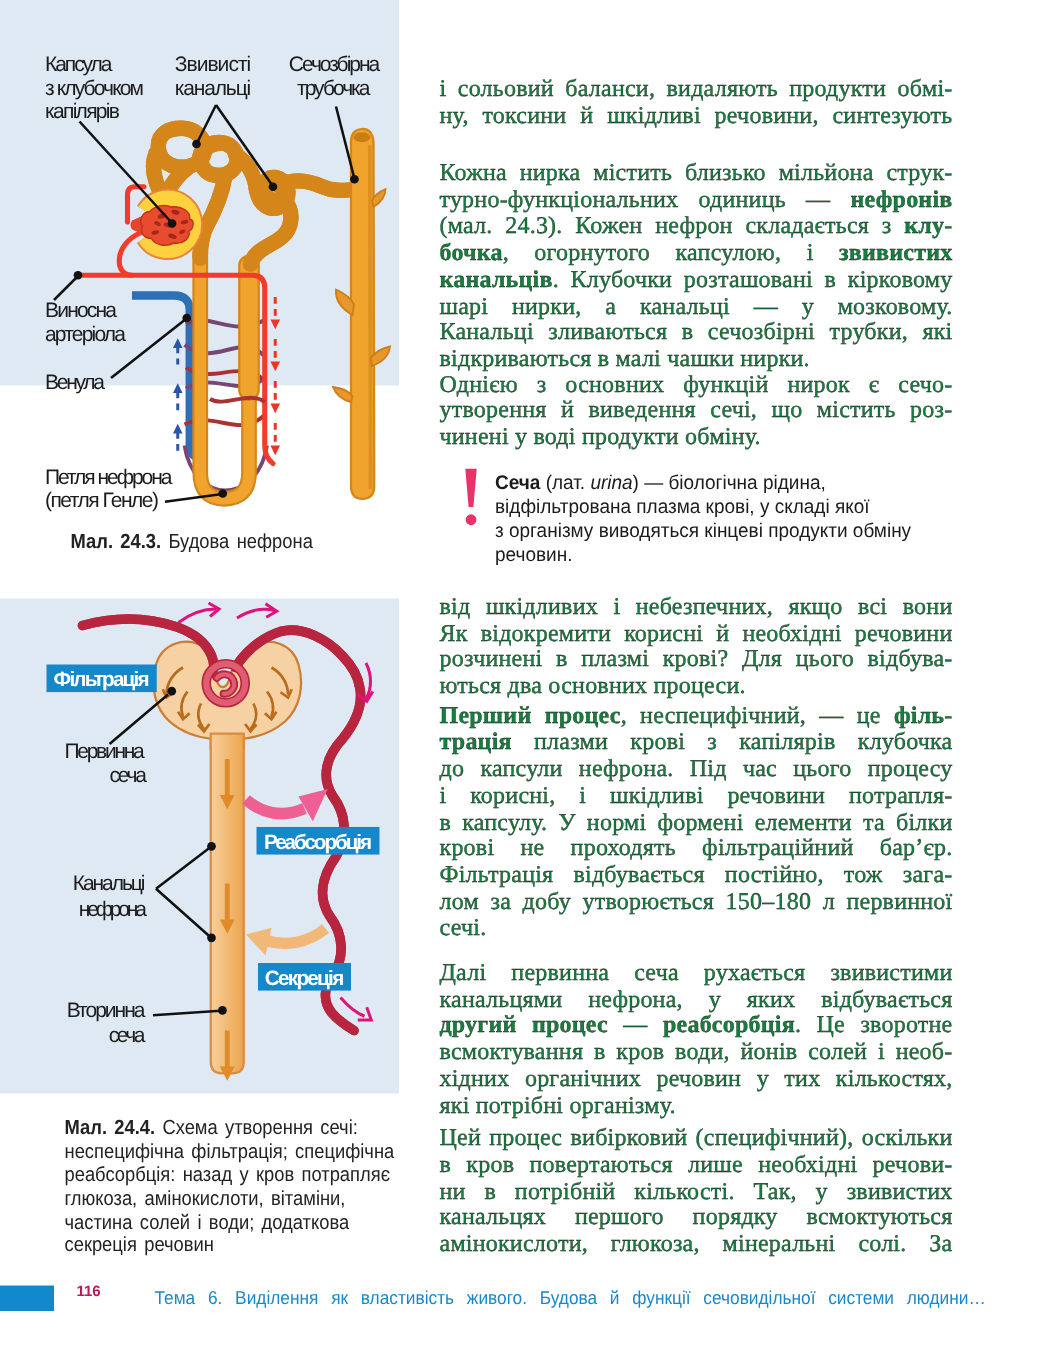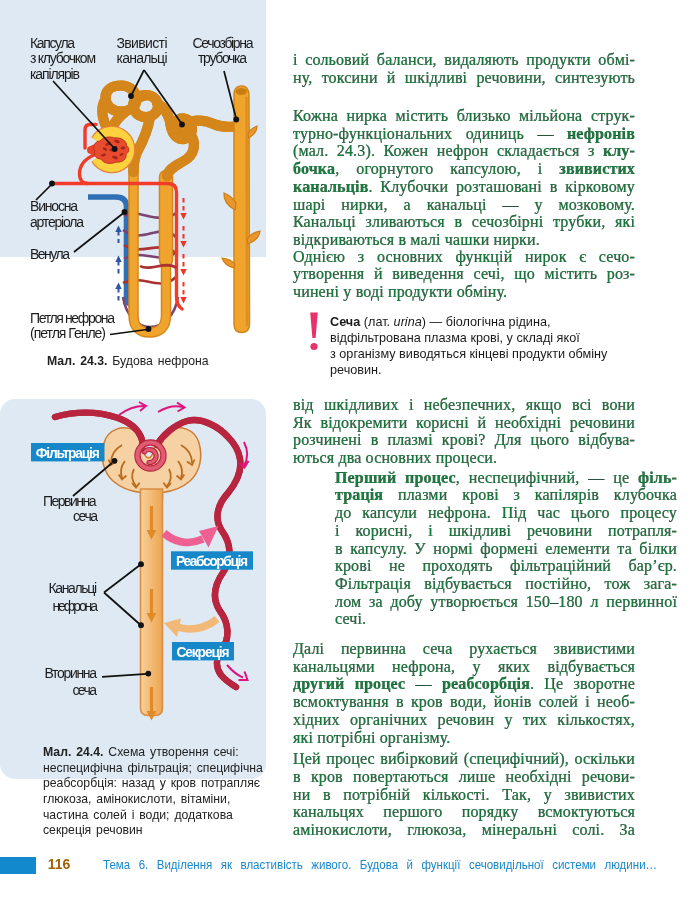--- a/index.html
+++ b/index.html
@@ -1,37 +1,37 @@
 <!DOCTYPE html>
 <html lang="uk"><head>
 <meta charset="utf-8">
 <style>
   html,body{margin:0;padding:0;}
   body{width:695px;height:903px;position:relative;background:#ffffff;overflow:hidden;
        font-family:"Liberation Sans",sans-serif;}
   .panel{position:absolute;left:0;width:266px;background:#dee9f4;}
   #panel1{top:0;height:257px;}
-  #panel2{top:399px;height:380px;border-radius:15px;}
+  #panel2{top:399px;height:330px;}
   .cap{position:absolute;font-size:13.6px;color:#222;line-height:15.65px;word-spacing:1.65px;
        transform:scaleX(0.9);transform-origin:0 0;white-space:nowrap;}
   #cap1{left:47px;top:353px;}
   #cap2{left:43px;top:744px;}
   
   .para{position:absolute;left:293px;width:342px;font-family:"Liberation Serif",serif;
         font-size:16px;line-height:17.7px;color:#15803d;letter-spacing:0.15px;-webkit-text-stroke:0.22px #161616;}
   .para div{text-align:justify;text-align-last:justify;}
   .para div.ll{text-align-last:left;}
   
   #callout{position:absolute;left:330px;top:314px;font-size:13.2px;white-space:nowrap;
            line-height:16px;color:#1b1b1b;transform:scaleX(0.96);transform-origin:0 0;}
   #bang{position:absolute;left:307px;top:312px;width:14px;height:40px;}
   
   #frect{position:absolute;left:0;top:857px;width:36px;height:16.5px;background:#1389cd;}
   #fnum{position:absolute;left:40px;top:856px;width:38px;text-align:center;
-        font-size:14px;font-weight:bold;color:#a16207;}
+        font-size:10px;font-weight:bold;color:#be185d;}
   #ftext{position:absolute;left:103px;top:858px;font-size:12.4px;color:#1a87c9;word-spacing:5.7px;
          transform:scaleX(0.93);transform-origin:0 0;white-space:nowrap;}
   b{font-weight:bold;}
 </style>
 </head>
 <body>
 <div class="panel" id="panel1">
 <svg width="266" height="345" viewBox="0 0 266 345">
 
   <path d="M88,197 H116 Q126.5,197 126.5,207 V297 Q126.5,304 134,306" fill="none" stroke="#2e6fb5" stroke-width="5.6"></path>
@@ -291,21 +291,21 @@
 <div id="callout"><b>Сеча</b> (лат. <i>urina</i>) — біологічна рідина,<br>
 відфільтрована плазма крові, у складі якої<br>
 з організму виводяться кінцеві продукти обміну<br>
 речовин.</div>
 <div class="para" id="pa4" style="top:396px;">
 <div>від шкідливих і небезпечних, якщо всі вони</div>
 <div>Як відокремити корисні й необхідні речовини</div>
 <div>розчинені в плазмі крові? Для цього відбува-</div>
 <div class="ll">ються два основних процеси.</div>
 </div>
-<div class="para" id="pa5" style="top:468.7px;margin-left:42px;">
+<div class="para" id="pa5" style="top:468.7px;">
 <div><b>Перший процес</b>, неспецифічний, — це <b>філь-</b></div>
 <div><b>трація</b> плазми крові з капілярів клубочка</div>
 <div>до капсули нефрона. Під час цього процесу</div>
 <div>і корисні, і шкідливі речовини потрапля-</div>
 <div>в капсулу. У нормі формені елементи та білки</div>
 <div>крові не проходять фільтраційний бар’єр.</div>
 <div>Фільтрація відбувається постійно, тож зага-</div>
 <div>лом за добу утворюється 150–180 л первинної</div>
 <div class="ll">сечі.</div>
 </div>

